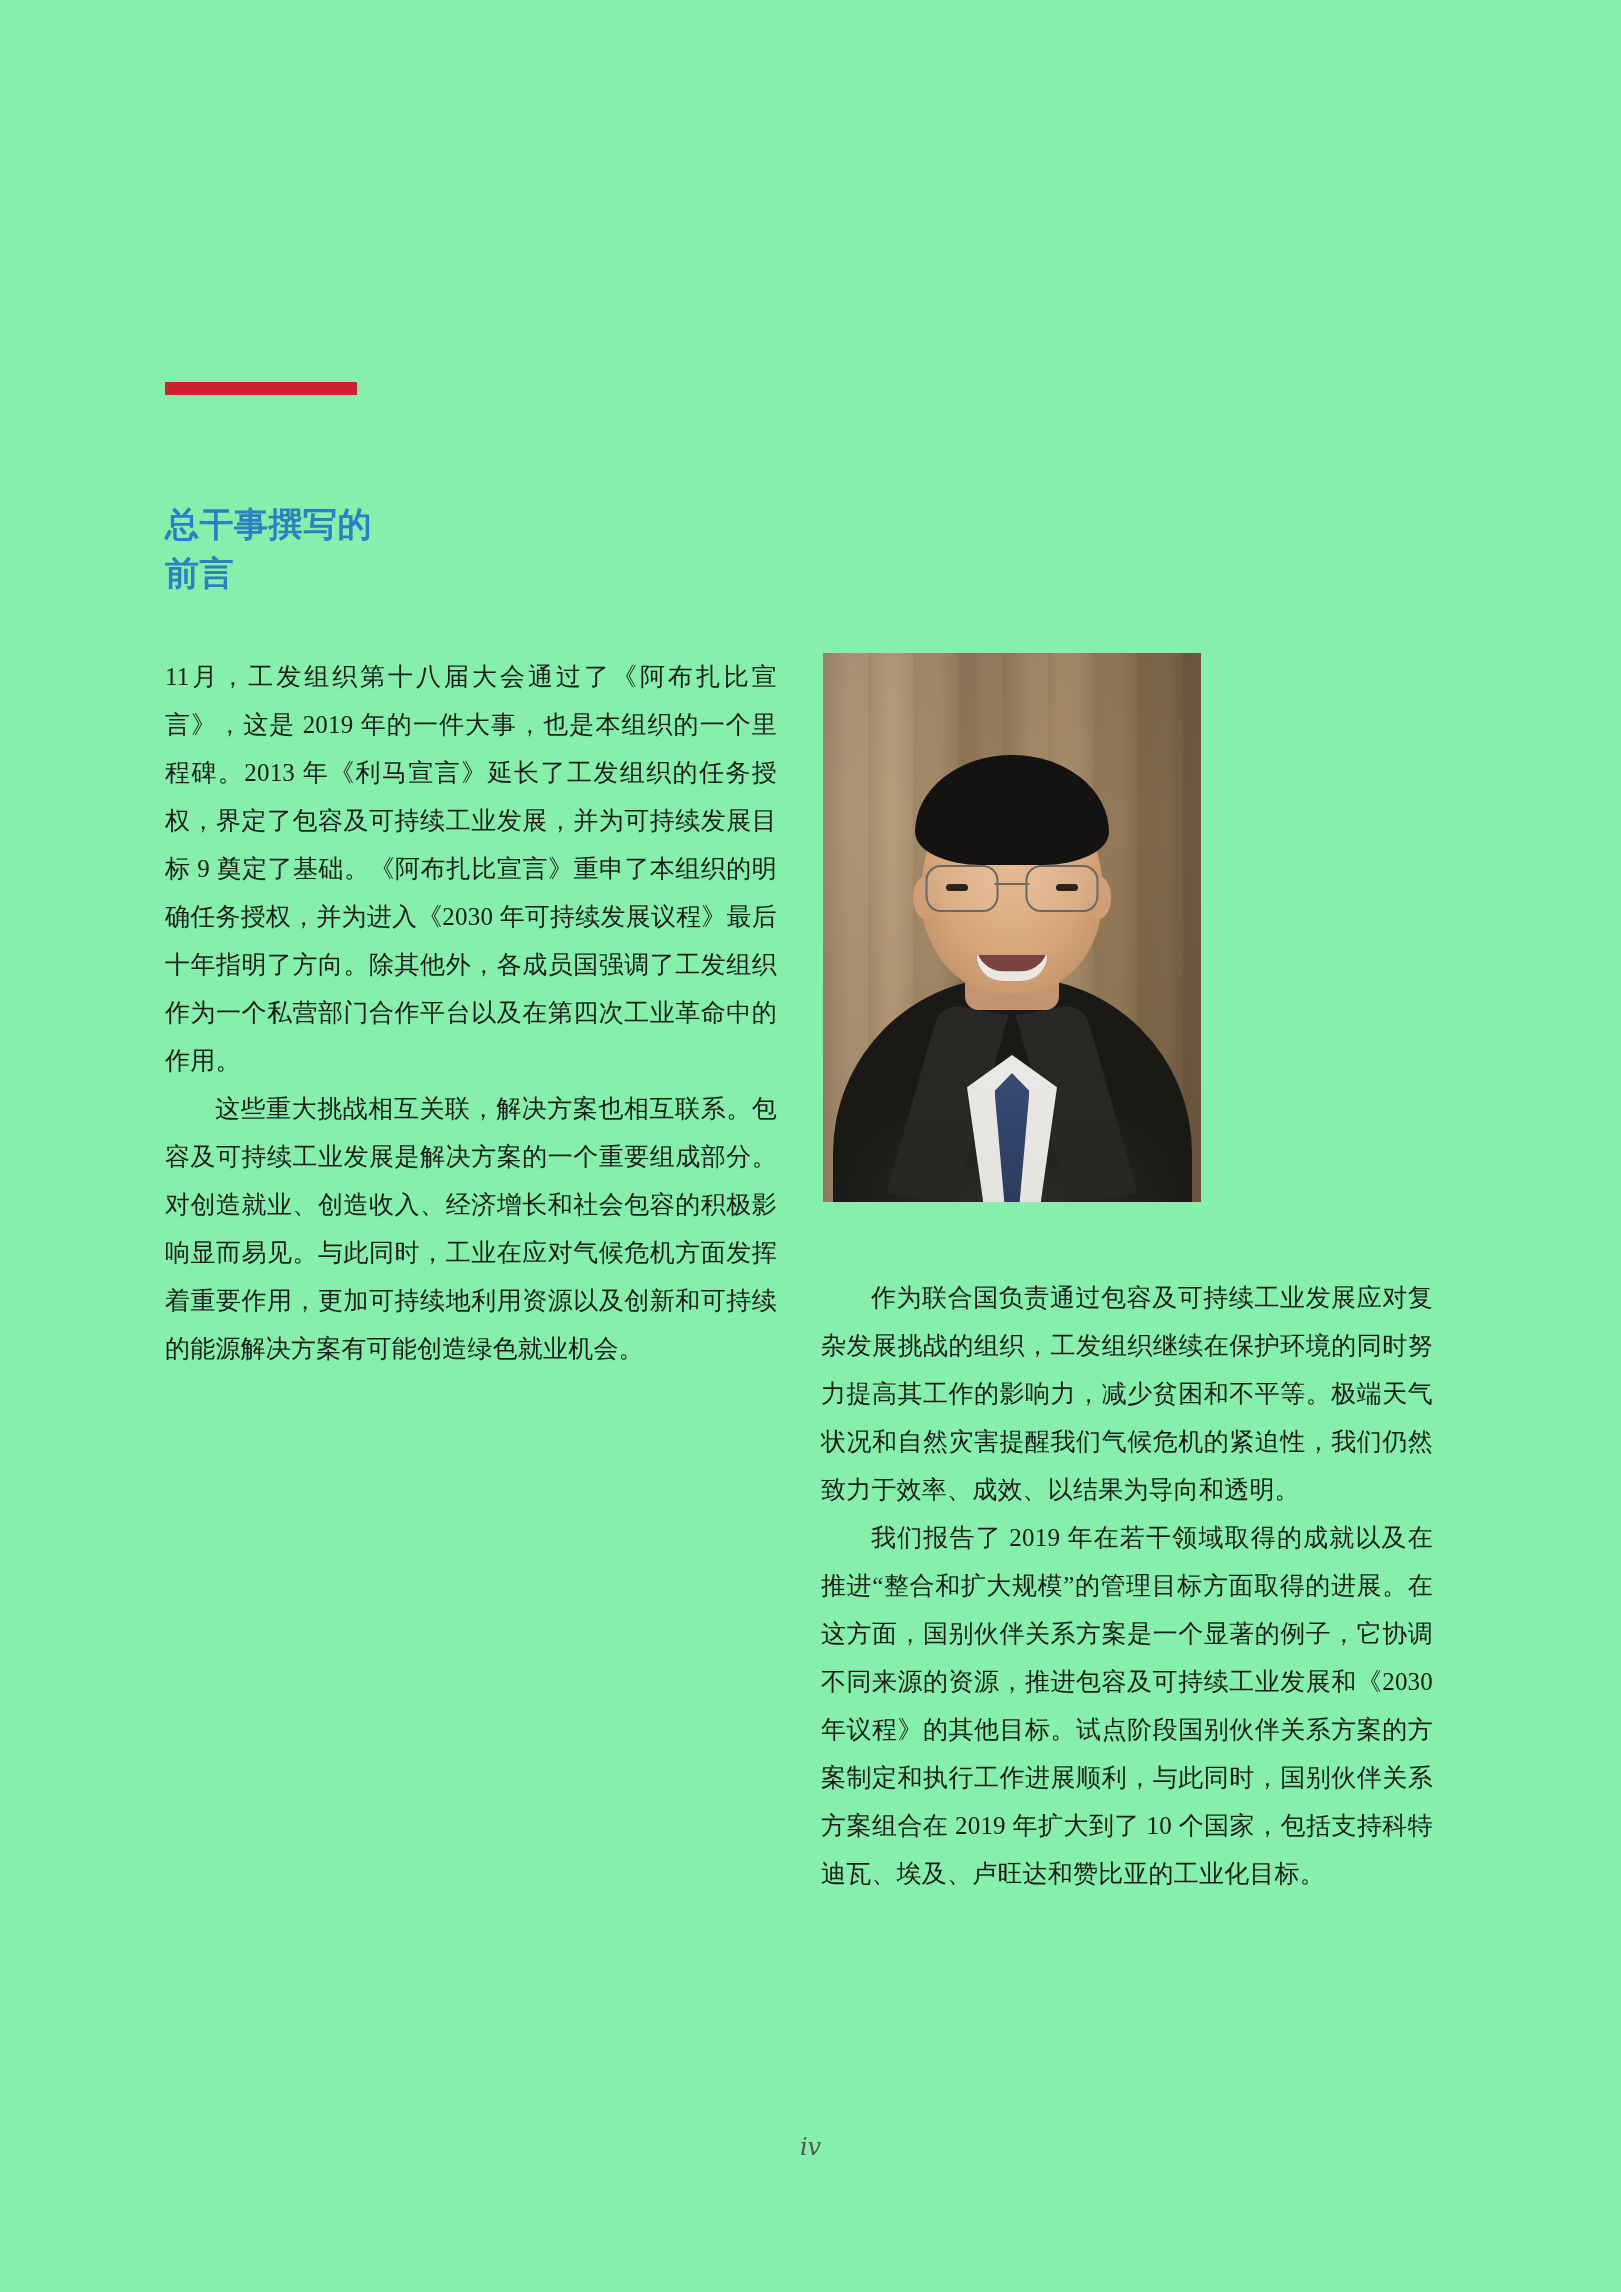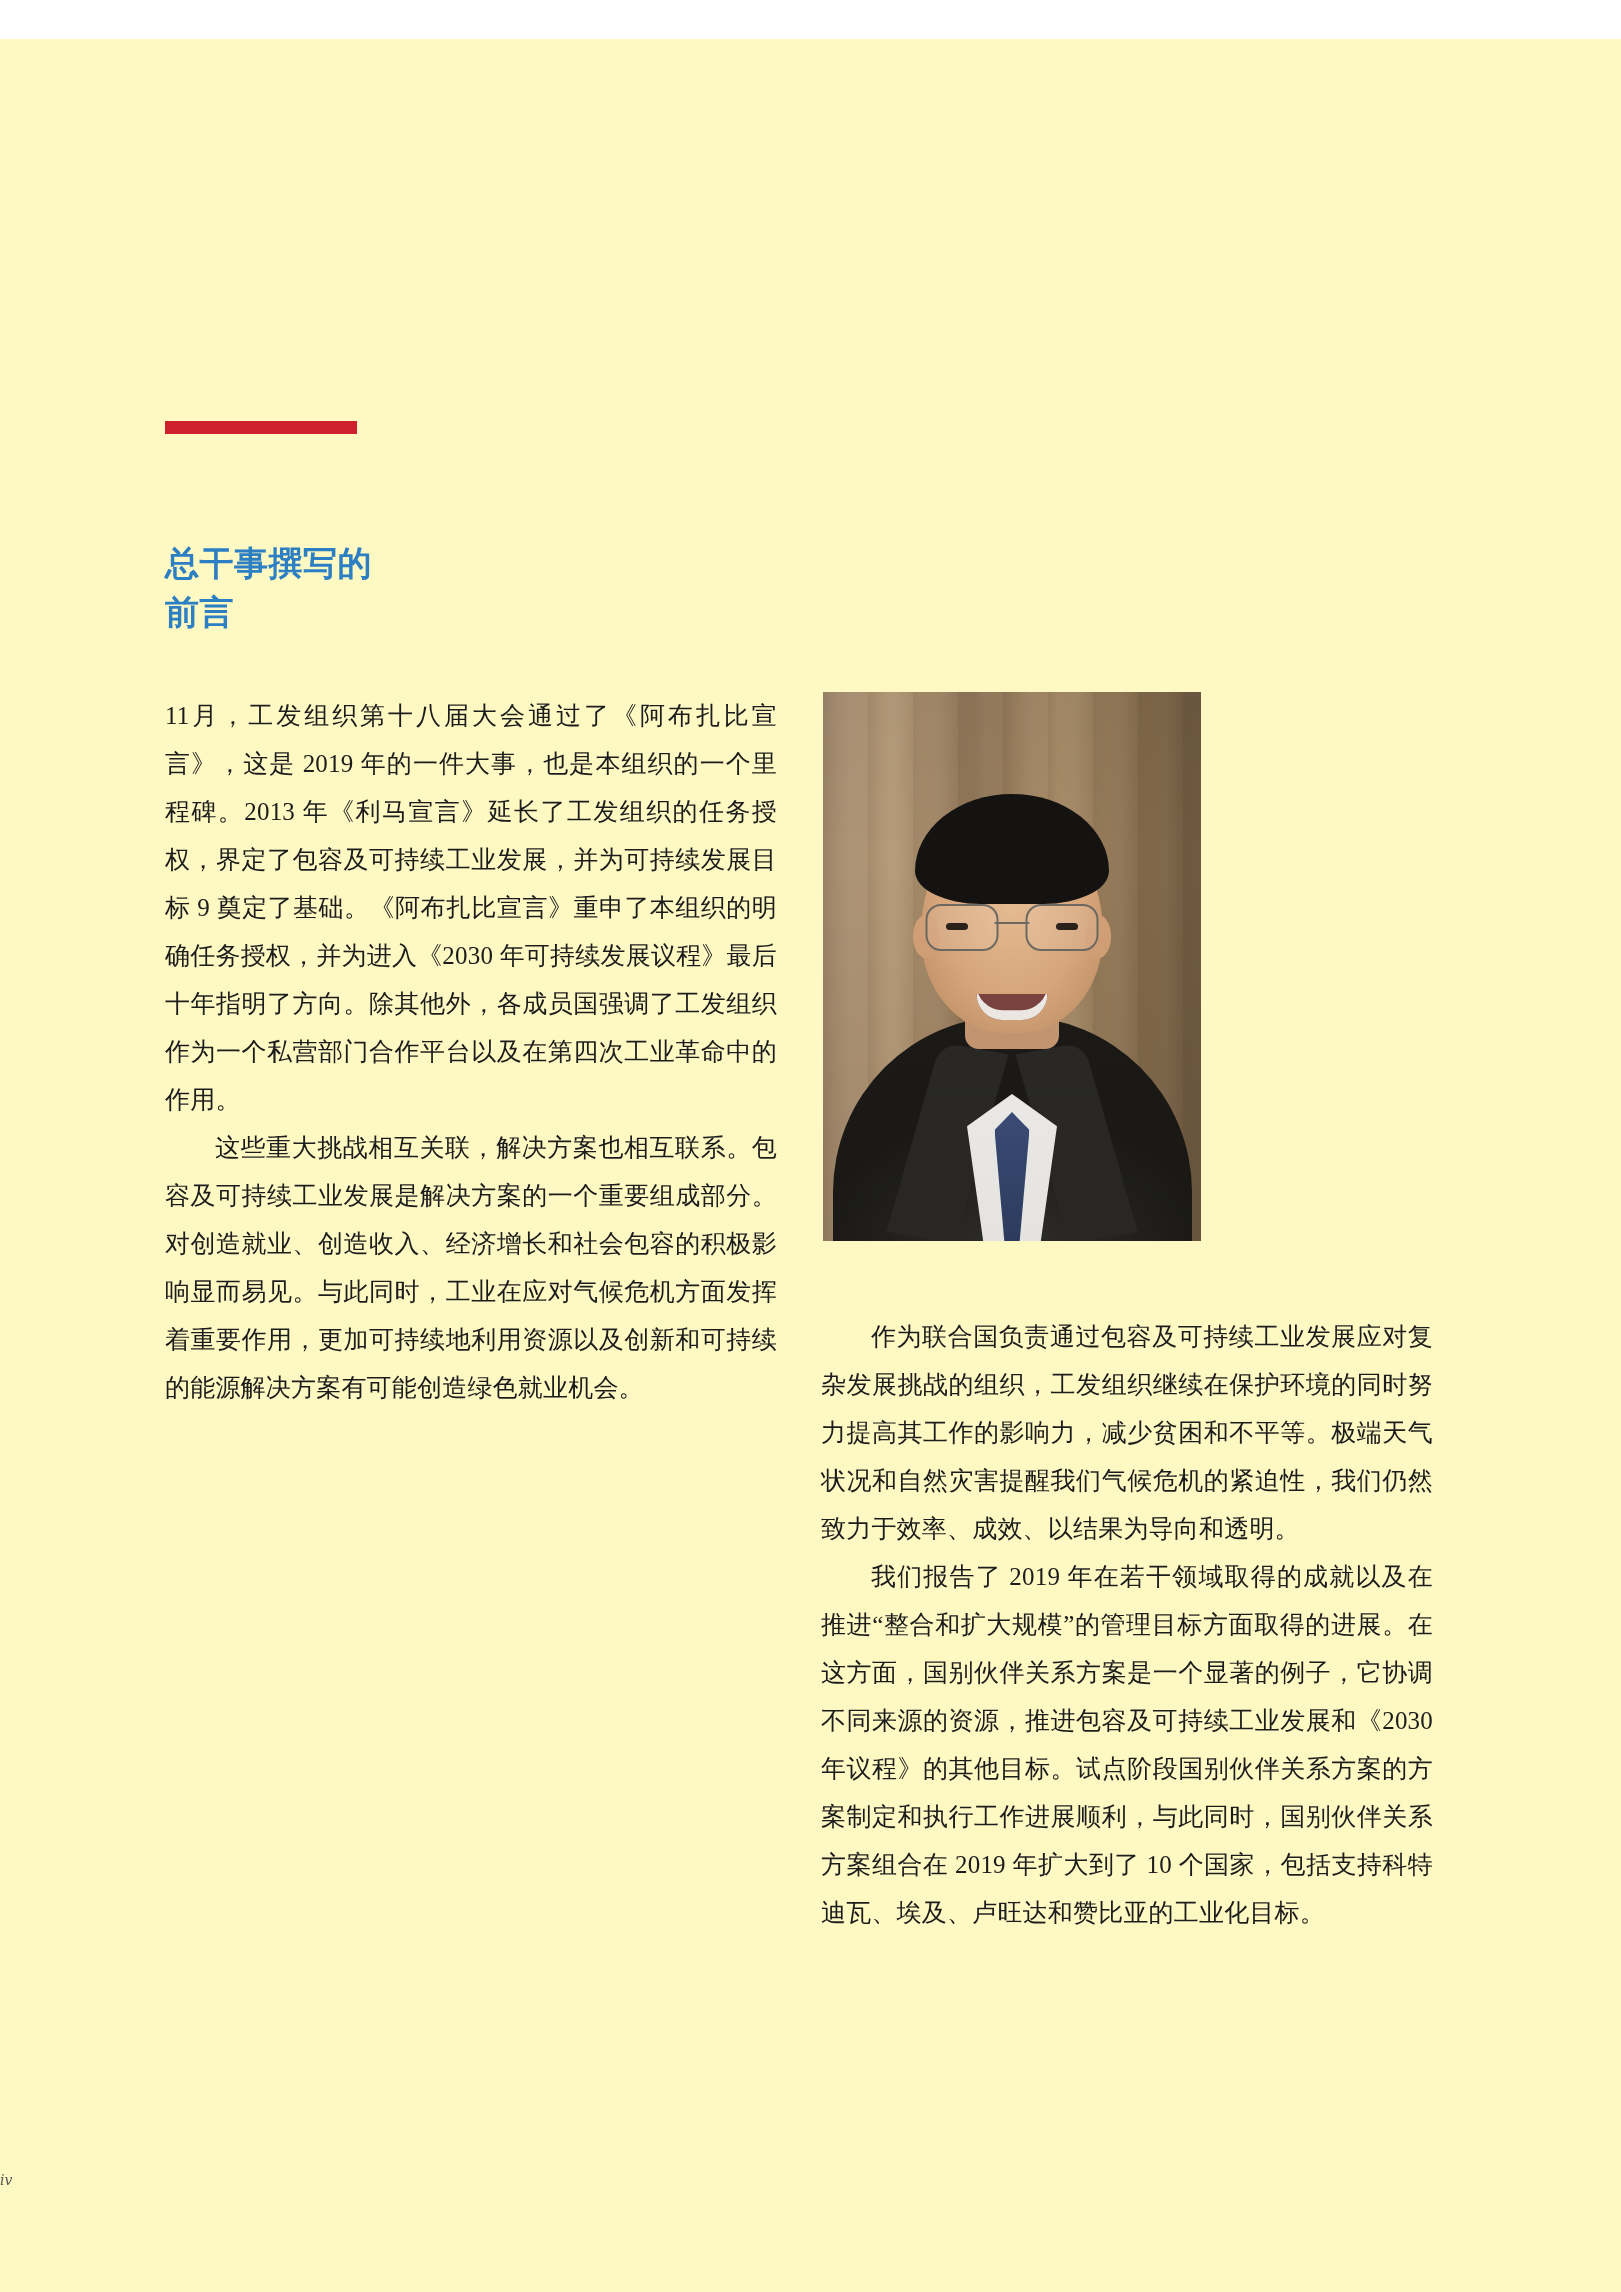--- a/index.html
+++ b/index.html
@@ -10,22 +10,21 @@
   body {
     width: 1621px;
     height: 2293px;
     position: relative;
     font-family: "DejaVu Sans", "Liberation Sans", sans-serif;
     overflow: hidden;
   }
   .page {
     position: absolute;
     inset: 0;
-    background: #fef9c3;
-    margin-top: 39px;
+    background: #86efac;
   }
 
   
   .accent-rule {
     position: absolute;
     left: 165px;
     top: 382px;
     width: 192px;
     height: 12.7px;
     background: #cf202e;
@@ -242,24 +241,24 @@
     inset: 0;
     background: linear-gradient(180deg, rgba(0,0,0,0.04) 0%, rgba(0,0,0,0.0) 30%, rgba(0,0,0,0.06) 100%);
   }
 
   
   .folio {
     position: absolute;
     left: 0;
     right: 0;
     top: 2133px;
-    text-align: left;
+    text-align: center;
     font-family: "DejaVu Serif", "Liberation Serif", serif;
     font-style: italic;
-    font-size: 14px;
+    font-size: 24px;
     color: #55565a;
   }
 </style>
 </head>
 <body>
 
 <div class="page">
 
   <div class="accent-rule"></div>
 

